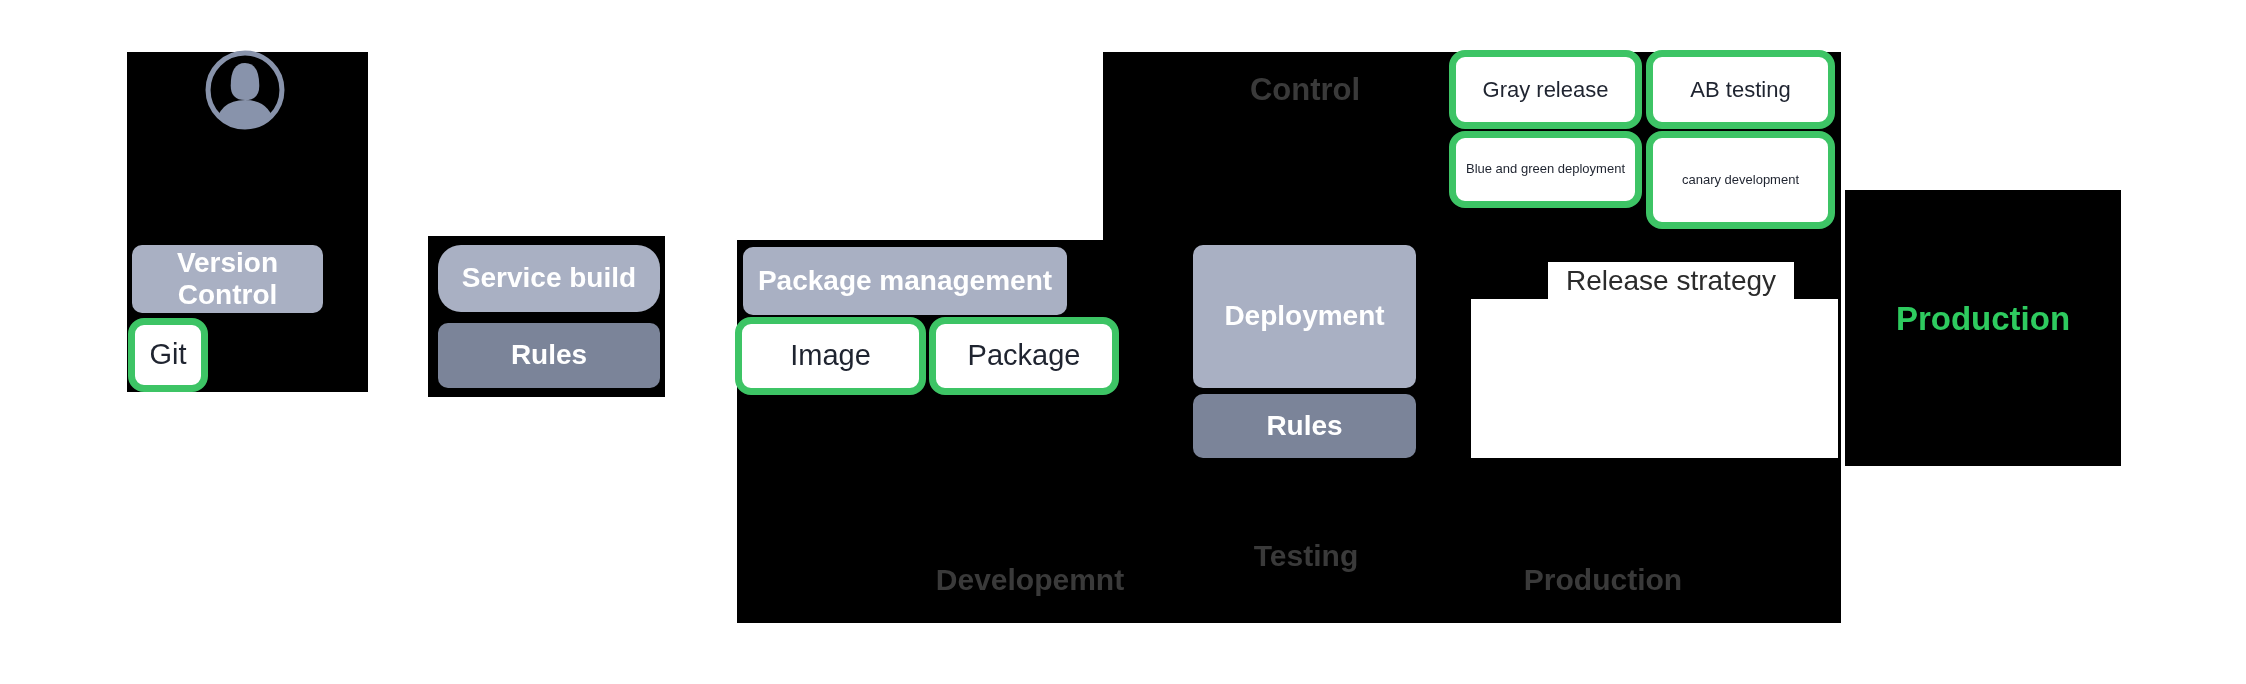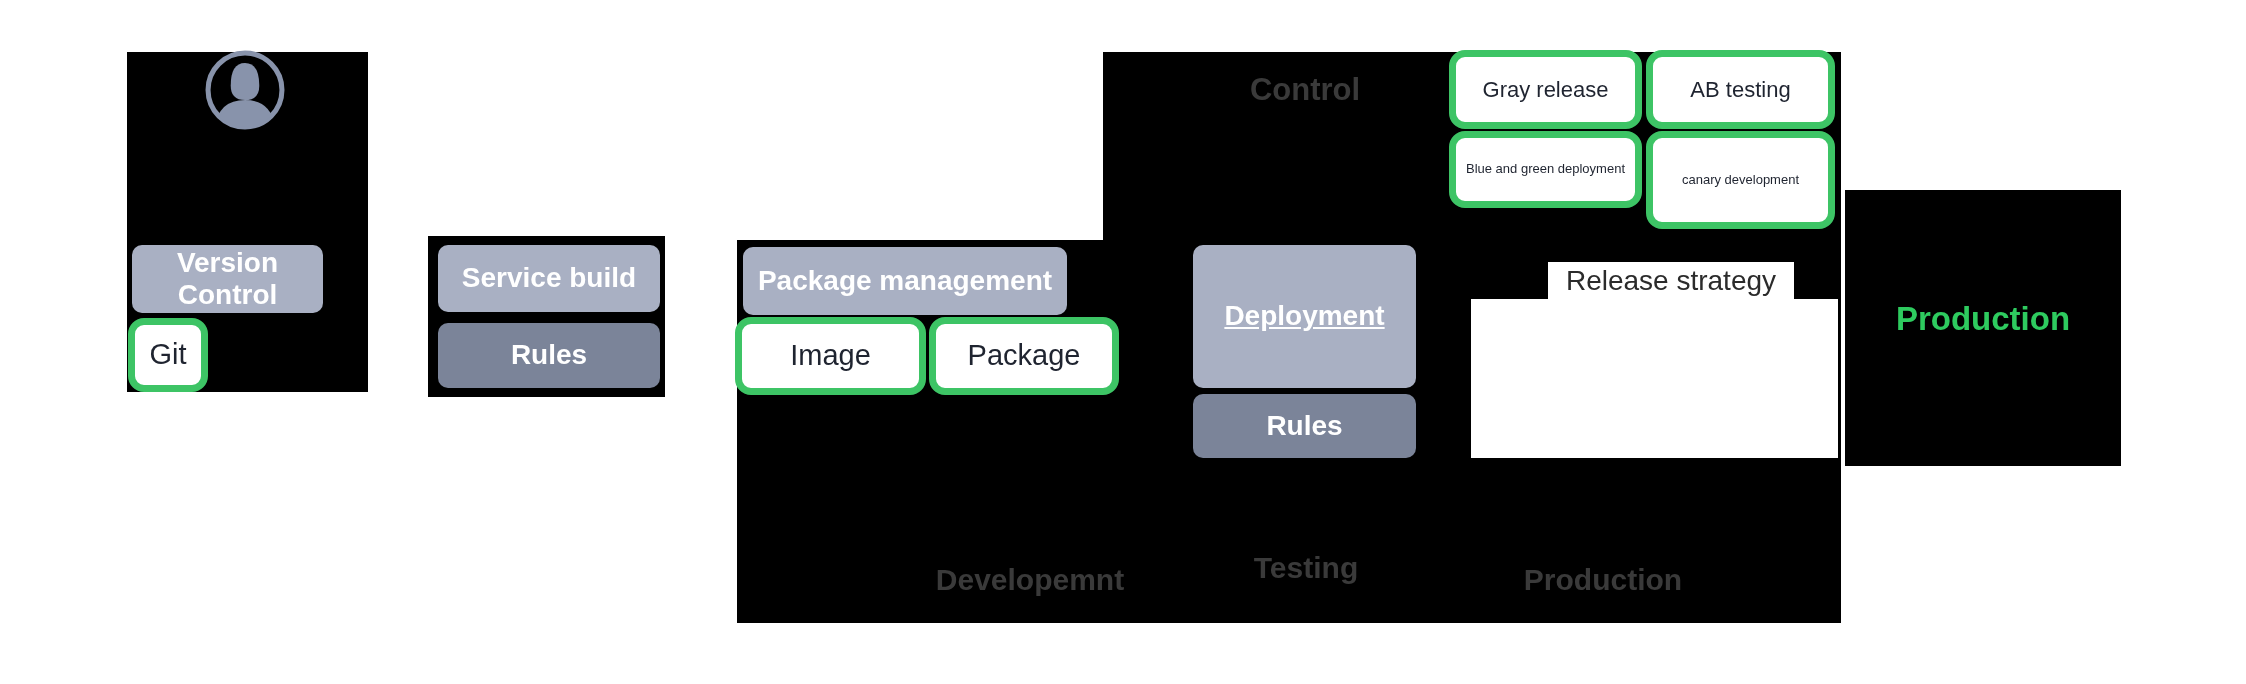--- a/index.html
+++ b/index.html
@@ -74,21 +74,21 @@
   </svg>
 </div>
 
 <div class="abs panel" style="left:132px;top:245px;width:191px;height:68px;padding:8px 14px;">
   <span>Version Control</span>
 </div>
 <div class="abs gbtn" style="left:128px;top:318px;width:80px;height:74px;">
   <span>Git</span>
 </div>
 
-<div class="abs panel" style="left:438px;top:245px;width:222px;height:67px;">
+<div class="abs panel" style="left:438px;top:245px;width:222px;height:67px;border-radius:23px;">
   <span>Service build</span>
 </div>
 <div class="abs panel panel-dark" style="left:438px;top:323px;width:222px;height:65px;">
   <span>Rules</span>
 </div>
 
 <div class="abs panel" style="left:743px;top:247px;width:324px;height:68px;">
   <span>Package management</span>
 </div>
 <div class="abs gbtn" style="left:735px;top:317px;width:191px;height:78px;">
@@ -107,39 +107,39 @@
 <div class="abs gbtn small" style="left:1646px;top:50px;width:189px;height:79px;">
   <span>AB testing</span>
 </div>
 <div class="abs gbtn small2" style="left:1449px;top:131px;width:193px;height:77px;">
   <span>Blue and green deployment</span>
 </div>
 <div class="abs gbtn small2" style="left:1646px;top:131px;width:189px;height:98px;">
   <span>canary development</span>
 </div>
 
-<div class="abs panel" style="left:1193px;top:245px;width:223px;height:143px;text-decoration:underline;">
+<div class="abs panel" style="left:1193px;top:245px;width:223px;height:143px;">
   <span>Deployment</span>
 </div>
 <div class="abs panel panel-dark" style="left:1193px;top:394px;width:223px;height:64px;">
   <span>Rules</span>
 </div>
 
 <div class="abs strategy-strip" style="left:1522px;top:262px;width:246px;height:37px;">
   <span>Release strategy</span>
 </div>
 <div class="abs whitebox" style="left:1471px;top:299px;width:367px;height:159px;"></div>
 
 <div class="abs" style="left:1845px;top:190px;width:276px;height:276px;">
   <div class="prod-label">
     <span>Production</span>
   </div>
 </div>
 
 <div class="abs stage-label" style="left:930px;top:562px;width:200px;height:36px;text-align:center;">
   <span>Developemnt</span>
 </div>
-<div class="abs stage-label" style="left:1226px;top:550px;width:160px;height:36px;">
+<div class="abs stage-label" style="left:1226px;top:538px;width:160px;height:36px;">
   <span>Testing</span>
 </div>
 <div class="abs stage-label" style="left:1503px;top:562px;width:200px;height:36px;">
   <span>Production</span>
 </div>
 
 </body></html>

